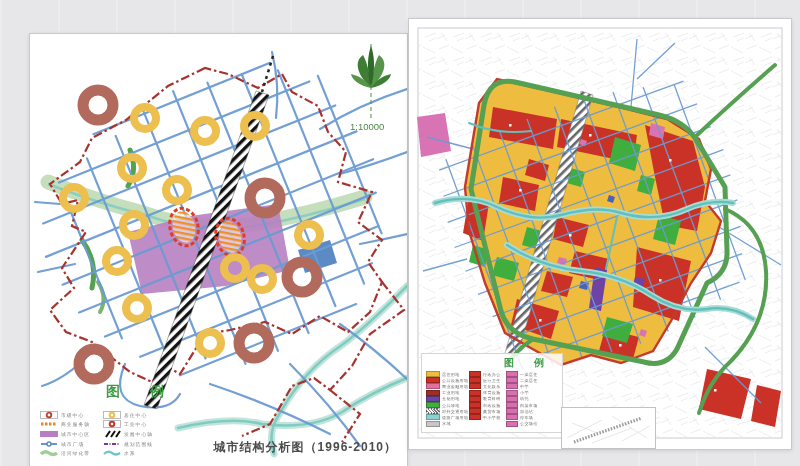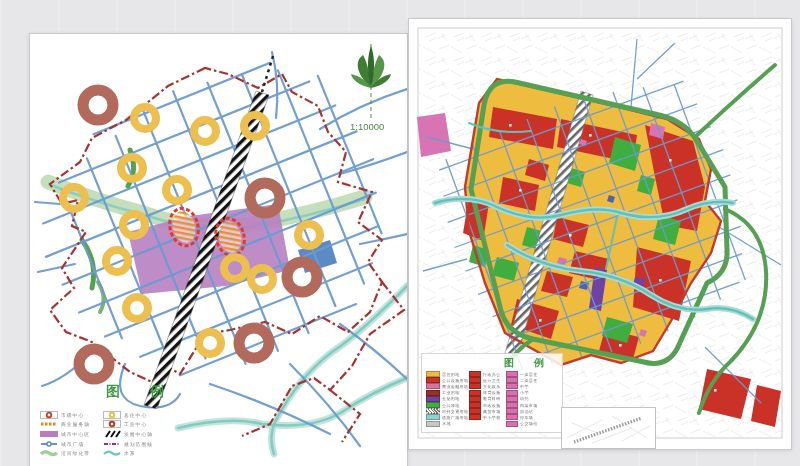--- a/index.html
+++ b/index.html
@@ -204,20 +204,21 @@
           </svg>
         <span class="lllbl">沿河绿化带</span>
         <span class="llgap"></span>
         <svg width="18" height="8">
             <path d="M1,5 Q5,1 9,4 T17,4" fill="none" stroke="#6cc5c9" stroke-width="2.2"></path>
           </svg>
         <span class="lllbl">水系</span>
       </div>
     </div>
 
+    <div class="map-title">城市结构分析图（1996-2010）</div>
   </div>
 
   <div class="panel" id="right-panel">
     <svg class="map-svg" width="382" height="430" viewBox="0 0 382 430">
       <defs>
         <pattern id="parc" width="28" height="24" patternUnits="userSpaceOnUse">
           <path d="M2,6 L12,2 M14,4 L26,10 M4,14 L10,22 M16,18 L27,14 M0,20 L8,16 M20,22 L27,19" stroke="#d8d8db" stroke-width=".6" fill="none"></path>
         </pattern>
         <pattern id="hatchR" width="6" height="6" patternUnits="userSpaceOnUse" patternTransform="rotate(45)">
           <rect width="6" height="6" fill="#fff"></rect>

